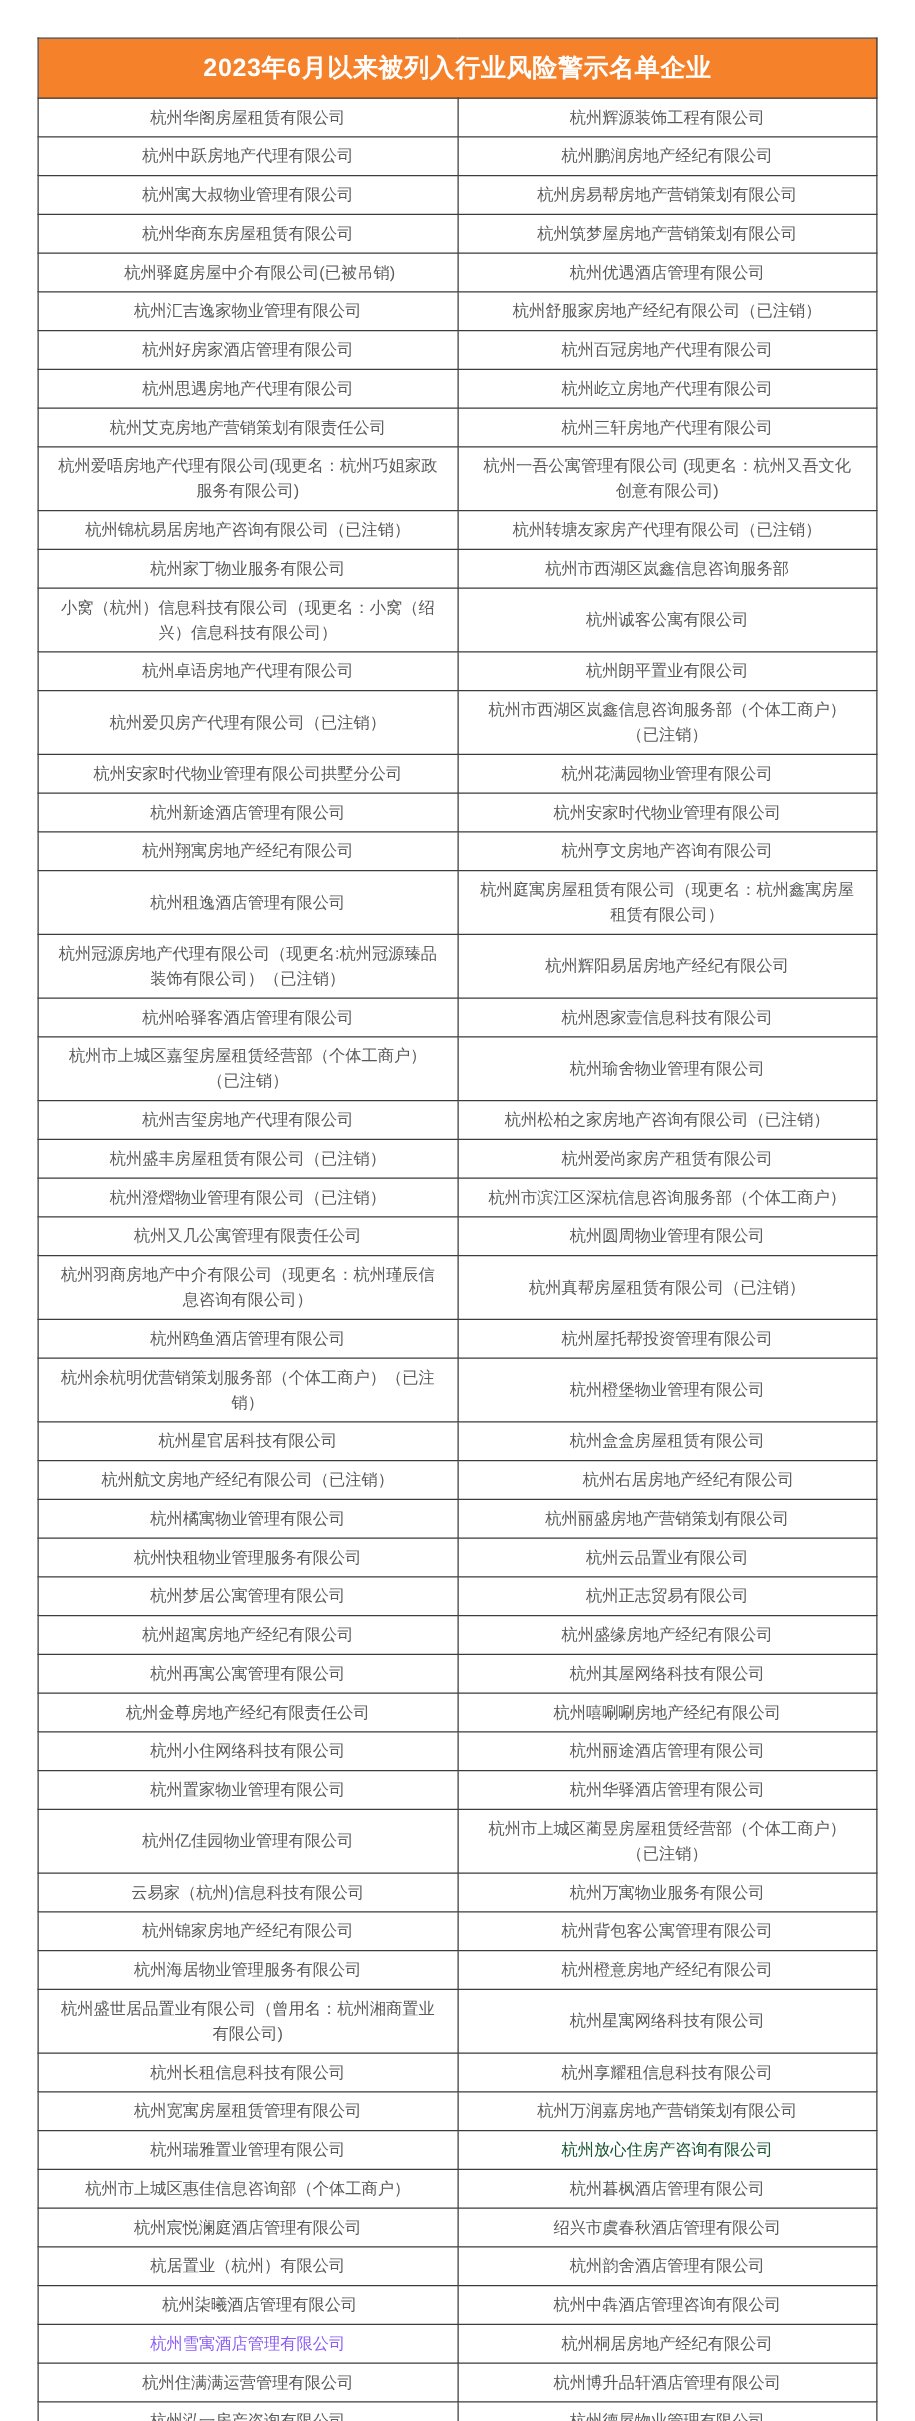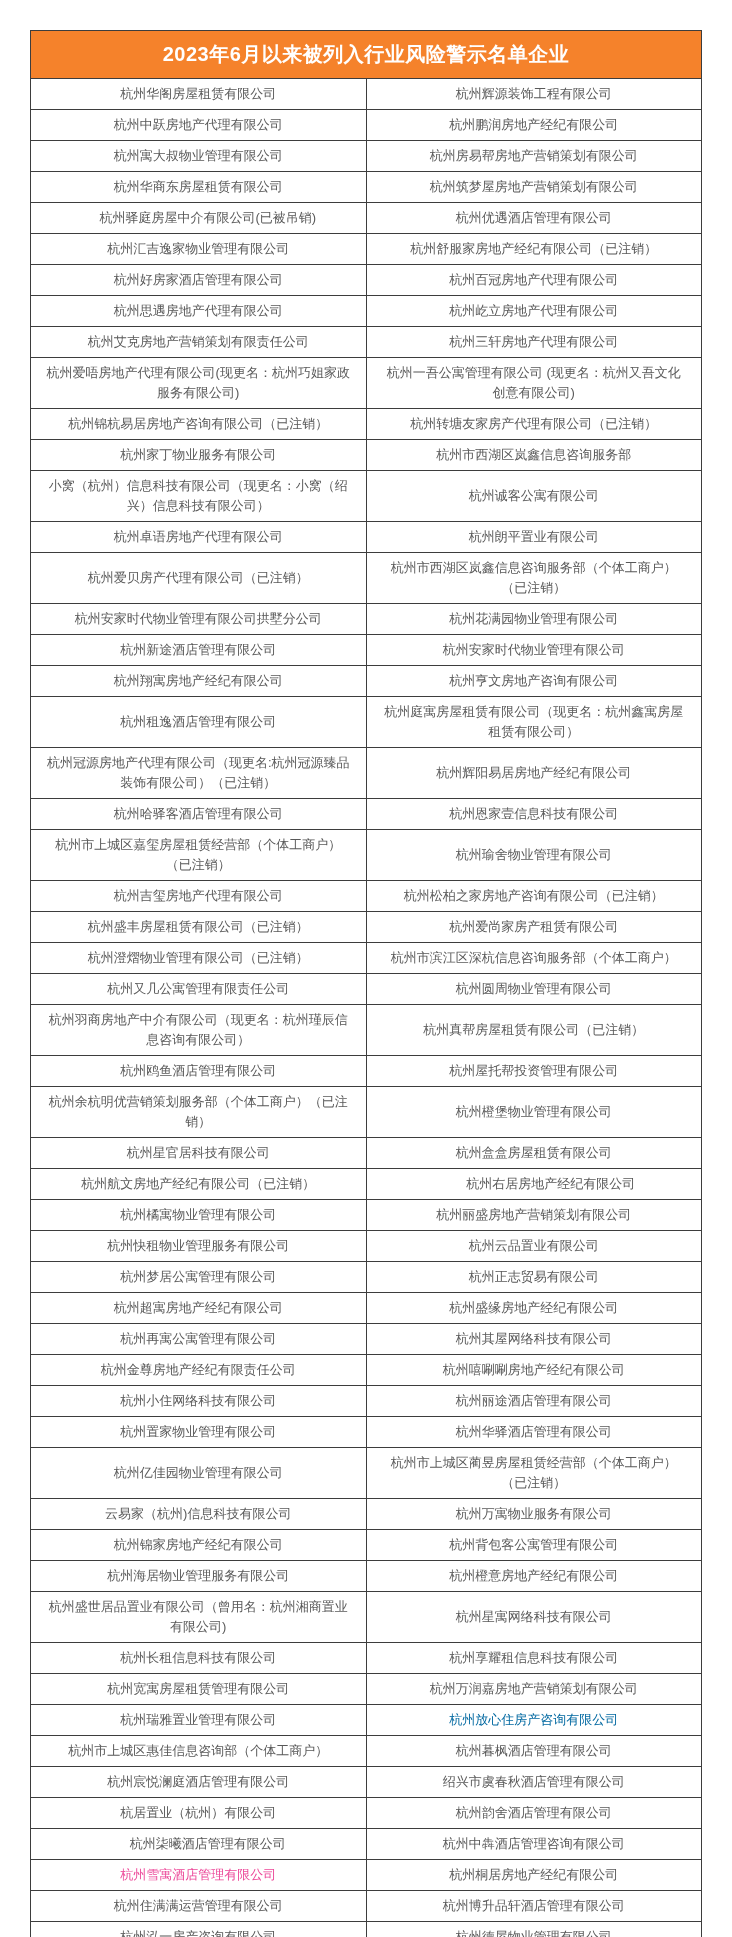--- a/index.html
+++ b/index.html
@@ -233,40 +233,40 @@
         <tr>
           <td style="color: rgb(89, 89, 89); border-color: rgb(61, 61, 61);">杭州长租信息科技有限公司</td>
           <td style="color: rgb(89, 89, 89); border-color: rgb(61, 61, 61);">杭州享耀租信息科技有限公司</td>
         </tr>
         <tr>
           <td style="color: rgb(89, 89, 89); border-color: rgb(61, 61, 61);">杭州宽寓房屋租赁管理有限公司</td>
           <td style="color: rgb(89, 89, 89); border-color: rgb(61, 61, 61);">杭州万润嘉房地产营销策划有限公司</td>
         </tr>
         <tr>
           <td style="color: rgb(89, 89, 89); border-color: rgb(61, 61, 61);">杭州瑞雅置业管理有限公司</td>
-          <td style="color: #0369a1; border-color: rgb(61, 61, 61); margin-left: 28px;">杭州放心住房产咨询有限公司</td>
+          <td style="color: #14532d; border-color: rgb(61, 61, 61); margin-left: 28px;">杭州放心住房产咨询有限公司</td>
         </tr>
         <tr>
           <td style="color: rgb(89, 89, 89); border-color: rgb(61, 61, 61);">杭州市上城区惠佳信息咨询部（个体工商户）</td>
           <td style="color: rgb(89, 89, 89); border-color: rgb(61, 61, 61);">杭州暮枫酒店管理有限公司</td>
         </tr>
         <tr>
           <td style="color: rgb(89, 89, 89); border-color: rgb(61, 61, 61);">杭州宸悦澜庭酒店管理有限公司</td>
           <td style="color: rgb(89, 89, 89); border-color: rgb(61, 61, 61);">绍兴市虞春秋酒店管理有限公司</td>
         </tr>
         <tr>
           <td style="color: rgb(89, 89, 89); border-color: rgb(61, 61, 61);">杭居置业（杭州）有限公司</td>
           <td style="color: rgb(89, 89, 89); border-color: rgb(61, 61, 61);">杭州韵舍酒店管理有限公司</td>
         </tr>
         <tr>
           <td style="color: rgb(89, 89, 89); border-color: rgb(61, 61, 61); padding-left: 33px;">杭州柒曦酒店管理有限公司</td>
           <td style="color: rgb(89, 89, 89); border-color: rgb(61, 61, 61);">杭州中犇酒店管理咨询有限公司</td>
         </tr>
         <tr>
-          <td style="color: #ec4899; border-color: rgb(61, 61, 61);">杭州雪寓酒店管理有限公司</td>
+          <td style="color: #8b5cf6; border-color: rgb(61, 61, 61);">杭州雪寓酒店管理有限公司</td>
           <td style="color: rgb(89, 89, 89); border-color: rgb(61, 61, 61);">杭州桐居房地产经纪有限公司</td>
         </tr>
         <tr>
           <td style="color: rgb(89, 89, 89); border-color: rgb(61, 61, 61);">杭州住满满运营管理有限公司</td>
           <td style="color: rgb(89, 89, 89); border-color: rgb(61, 61, 61);">杭州博升品轩酒店管理有限公司</td>
         </tr>
         <tr>
           <td style="color: rgb(89, 89, 89); border-color: rgb(61, 61, 61);">杭州泓一房产咨询有限公司</td>
           <td style="color: rgb(89, 89, 89); border-color: rgb(61, 61, 61);">杭州德屋物业管理有限公司</td>
         </tr>

